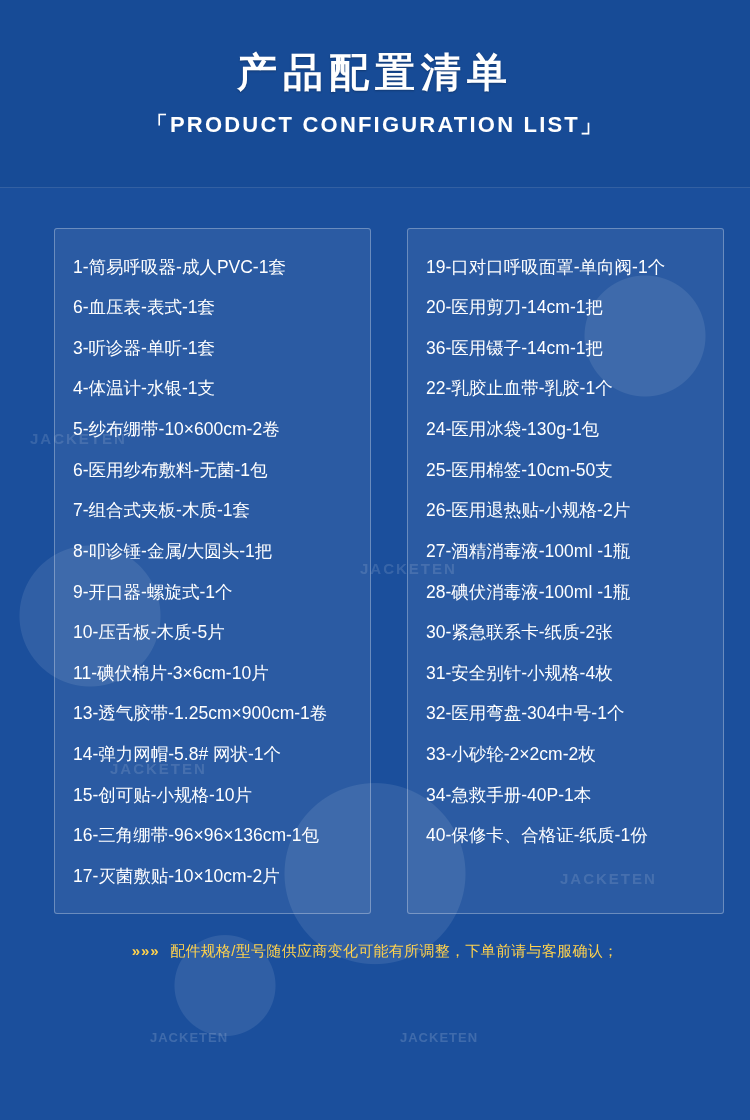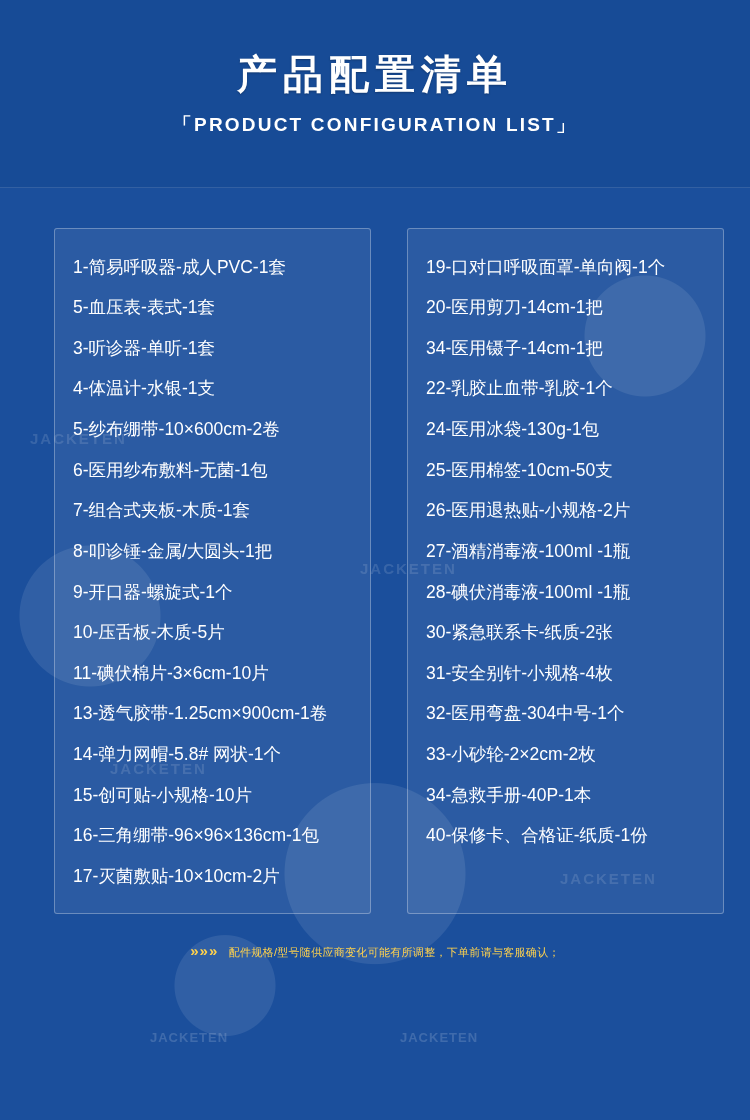--- a/index.html
+++ b/index.html
@@ -51,21 +51,21 @@
     color: #ffffff;
     font-size: 40px;
     font-weight: bold;
     letter-spacing: 6px;
     line-height: 1.2;
     text-shadow: 0 1px 2px rgba(0,0,0,0.25);
   }
   .header .en {
     margin-top: 14px;
     color: #ffffff;
-    font-size: 19px;
+    font-size: 22px;
     letter-spacing: 2.2px;
     font-weight: bold;
   }
   .body {
     position: relative;
     padding: 40px 26px 0 26px;
     display: flex;
     gap: 36px;
     justify-content: center;
     margin-left: 28px;
@@ -87,21 +87,21 @@
   }
   .footer {
     position: relative;
     margin-top: 28px;
     text-align: center;
     padding: 0 20px;
   }
   .footer .note {
     display: inline-block;
     color: #ffd24d;
-    font-size: 11px;
+    font-size: 15px;
     letter-spacing: 0.3px;
   }
   .footer .arrows {
     color: #ffd24d;
     font-size: 15px;
     font-weight: bold;
     letter-spacing: 1px;
     margin-right: 6px;
   }
   .brand-mark {
@@ -126,41 +126,41 @@
   <div class="wm-text" style="left:560px; top:870px;">JACKETEN</div>
 
   <div class="header">
     <div class="zh">产品配置清单</div>
     <div class="en">「PRODUCT CONFIGURATION LIST」</div>
   </div>
 
   <div class="body">
     <div class="col">
       <div class="item">1-简易呼吸器-成人PVC-1套</div>
-      <div class="item">5-血压表-表式-1套</div>
+      <div class="item">6-血压表-表式-1套</div>
       <div class="item">3-听诊器-单听-1套</div>
       <div class="item">4-体温计-水银-1支</div>
       <div class="item">5-纱布绷带-10×600cm-2卷</div>
       <div class="item">6-医用纱布敷料-无菌-1包</div>
       <div class="item">7-组合式夹板-木质-1套</div>
       <div class="item">8-叩诊锤-金属/大圆头-1把</div>
       <div class="item">9-开口器-螺旋式-1个</div>
       <div class="item">10-压舌板-木质-5片</div>
       <div class="item">11-碘伏棉片-3×6cm-10片</div>
       <div class="item">13-透气胶带-1.25cm×900cm-1卷</div>
       <div class="item">14-弹力网帽-5.8# 网状-1个</div>
       <div class="item">15-创可贴-小规格-10片</div>
       <div class="item">16-三角绷带-96×96×136cm-1包</div>
       <div class="item">17-灭菌敷贴-10×10cm-2片</div>
     </div>
 
     <div class="col">
       <div class="item">19-口对口呼吸面罩-单向阀-1个</div>
       <div class="item">20-医用剪刀-14cm-1把</div>
-      <div class="item">34-医用镊子-14cm-1把</div>
+      <div class="item">36-医用镊子-14cm-1把</div>
       <div class="item">22-乳胶止血带-乳胶-1个</div>
       <div class="item">24-医用冰袋-130g-1包</div>
       <div class="item">25-医用棉签-10cm-50支</div>
       <div class="item">26-医用退热贴-小规格-2片</div>
       <div class="item">27-酒精消毒液-100ml  -1瓶</div>
       <div class="item">28-碘伏消毒液-100ml  -1瓶</div>
       <div class="item">30-紧急联系卡-纸质-2张</div>
       <div class="item">31-安全别针-小规格-4枚</div>
       <div class="item">32-医用弯盘-304中号-1个</div>
       <div class="item">33-小砂轮-2×2cm-2枚</div>

